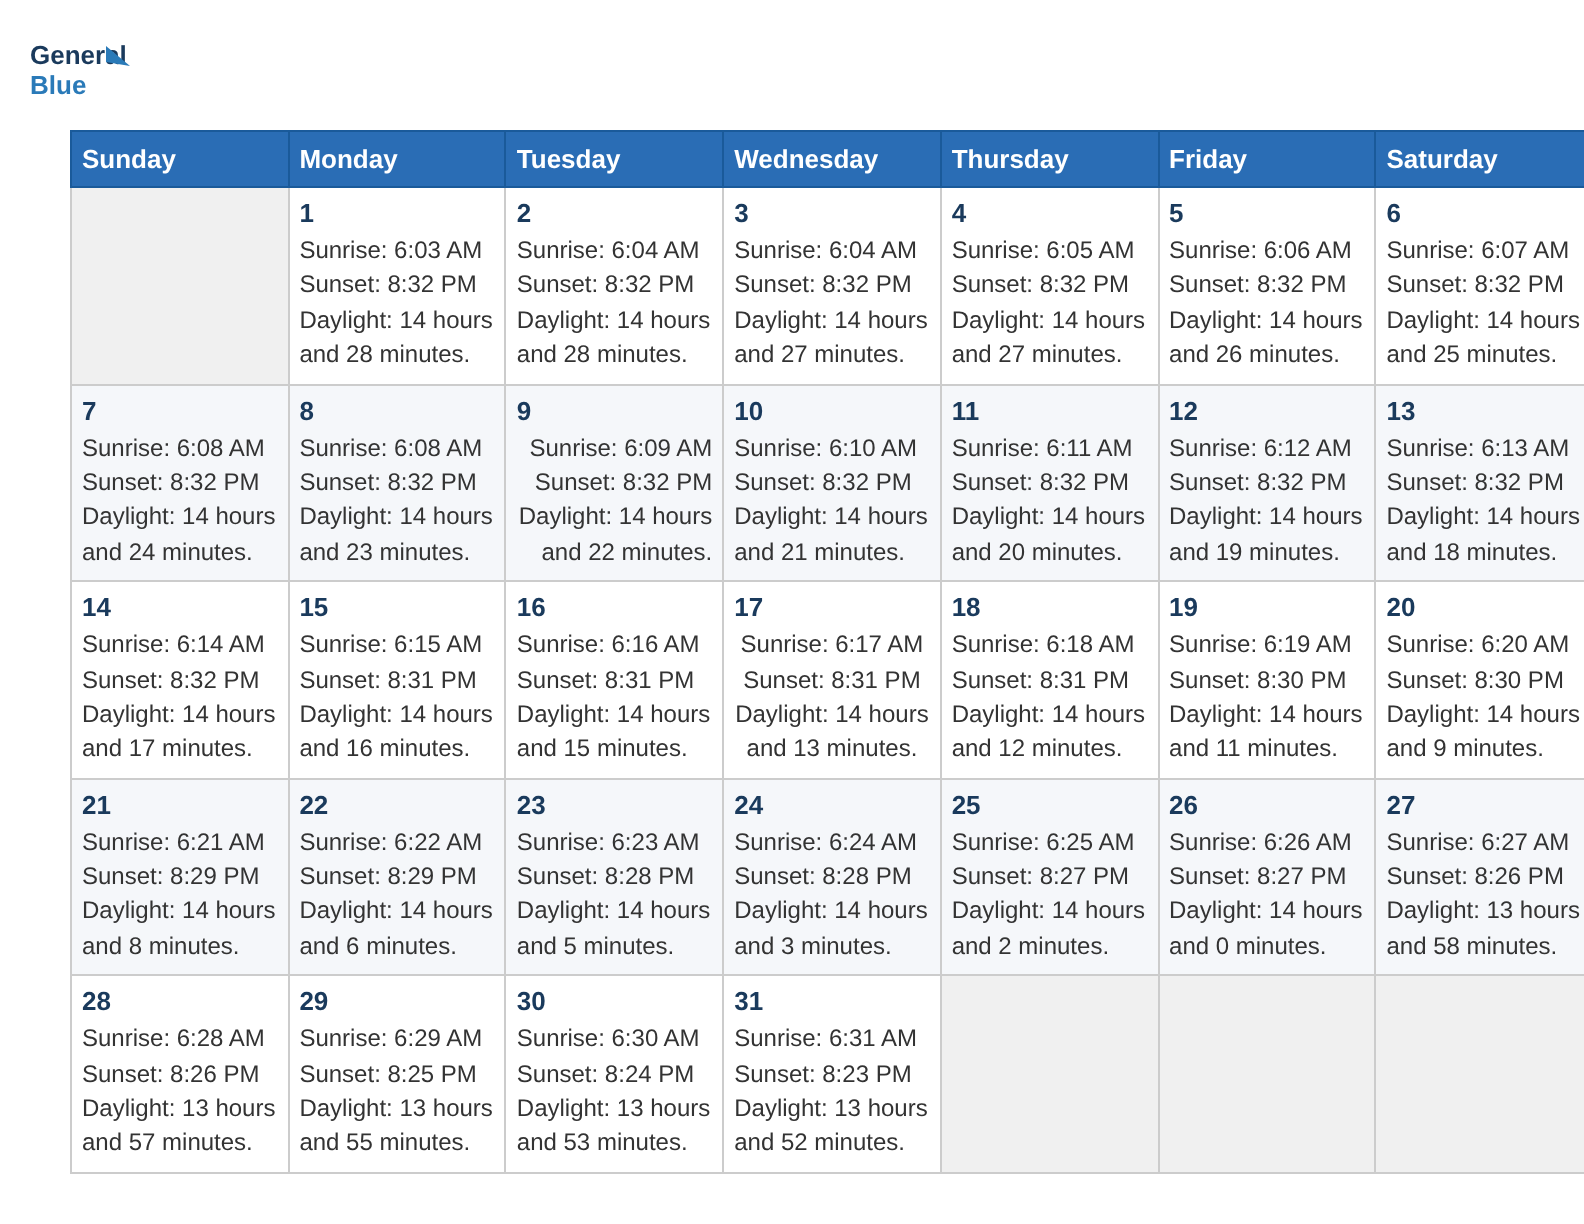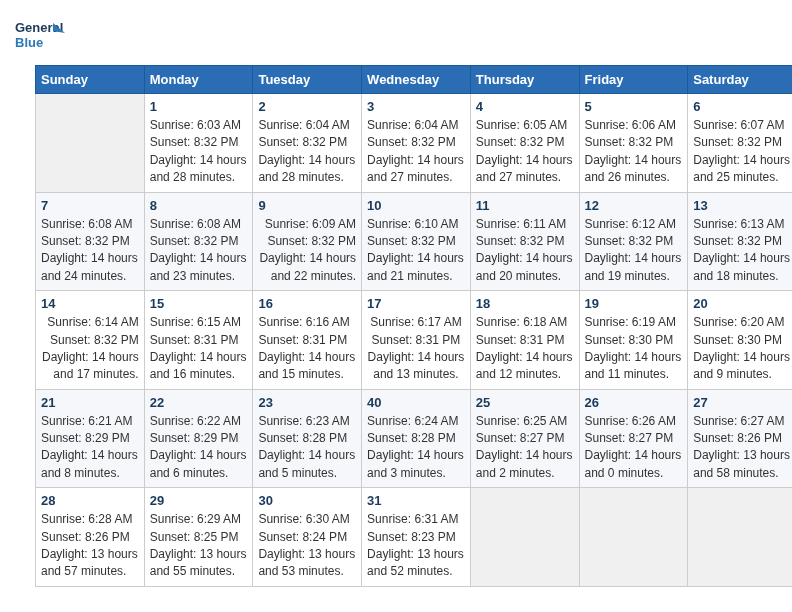--- a/index.html
+++ b/index.html
@@ -197,21 +197,21 @@
           <span class="day-number">13</span>
           <div class="day-info" style="white-space: pre-line;">Sunrise: 6:13 AM
 Sunset: 8:32 PM
 Daylight: 14 hours
 and 18 minutes.</div>
         </td>
       </tr>
       <tr>
         <td>
           <span class="day-number">14</span>
-          <div class="day-info" style="white-space: pre-line; text-align: right;">Sunrise: 6:14 AM
+          <div class="day-info" style="white-space: pre-line;">Sunrise: 6:14 AM
 Sunset: 8:32 PM
 Daylight: 14 hours
 and 17 minutes.</div>
         </td>
         <td>
           <span class="day-number">15</span>
           <div class="day-info" style="white-space: pre-line;">Sunrise: 6:15 AM
 Sunset: 8:31 PM
 Daylight: 14 hours
 and 16 minutes.</div>
@@ -268,21 +268,21 @@
 and 6 minutes.</div>
         </td>
         <td>
           <span class="day-number">23</span>
           <div class="day-info" style="white-space: pre-line;">Sunrise: 6:23 AM
 Sunset: 8:28 PM
 Daylight: 14 hours
 and 5 minutes.</div>
         </td>
         <td>
-          <span class="day-number">40</span>
+          <span class="day-number">24</span>
           <div class="day-info" style="white-space: pre-line;">Sunrise: 6:24 AM
 Sunset: 8:28 PM
 Daylight: 14 hours
 and 3 minutes.</div>
         </td>
         <td>
           <span class="day-number">25</span>
           <div class="day-info" style="white-space: pre-line;">Sunrise: 6:25 AM
 Sunset: 8:27 PM
 Daylight: 14 hours

